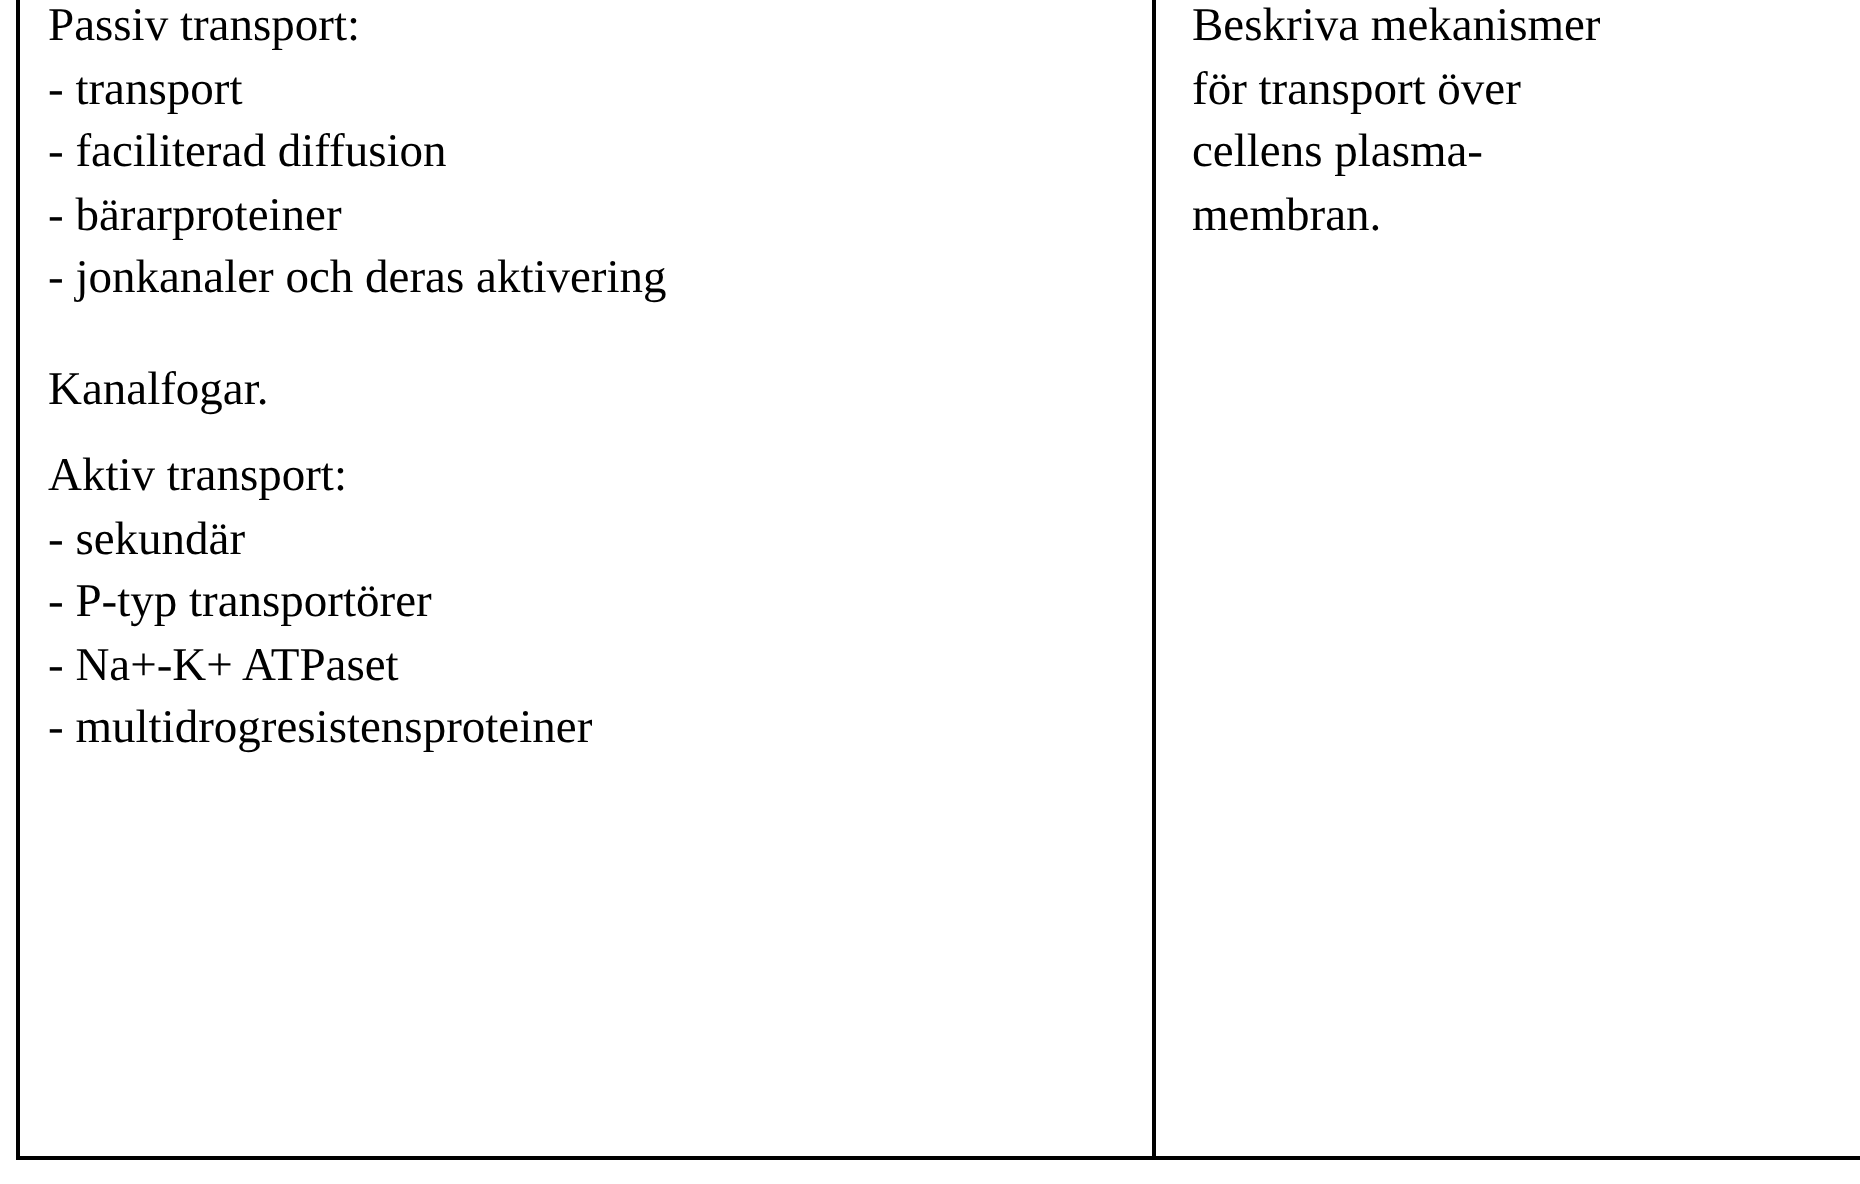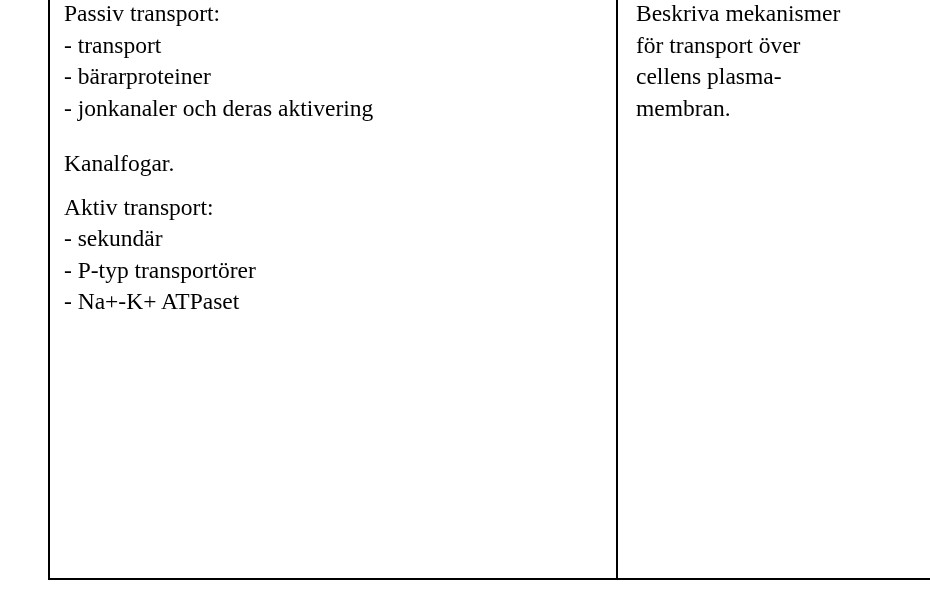--- a/index.html
+++ b/index.html
@@ -12,21 +12,20 @@
     height: 592px;
     font-family: "Liberation Serif", serif;
     color: #000000;
     overflow: hidden;
   }
   .page {
     position: relative;
     width: 852px;
     height: 592px;
     box-sizing: border-box;
-    margin-left: 40px;
   }
   .table {
     position: absolute;
     left: 8px;
     top: -6px;
     width: 922px;
     height: 586px;
     box-sizing: border-box;
     display: flex;
     border-left: 2px solid #000;
@@ -67,40 +66,42 @@
 <body>
 
 <div class="page">
   <div class="table">
 
     <div class="cell cell-left">
 
       <div class="block">
         <div class="para">Passiv transport:</div>
         <div class="para">- transport</div>
+        <div class="para">- faciliterad diffusion</div>
         <div class="para">- bärarproteiner</div>
         <div class="para">- jonkanaler och deras aktivering</div>
       </div>
 
       <div class="gap"></div>
 
 
       <div class="gap"></div>
 
       <div class="block">
         <div class="para">Kanalfogar.</div>
       </div>
 
       <div class="gap"></div>
 
       <div class="block">
         <div class="para">Aktiv transport:</div>
         <div class="para">- sekundär</div>
         <div class="para">- P-typ transportörer</div>
         <div class="para">- Na+-K+ ATPaset</div>
+        <div class="para">- multidrogresistensproteiner</div>
       </div>
 
       <div class="gap"></div>
 
 
     </div>
 
     <div class="cell cell-right">
       <div class="right-para">
         <div class="right-line">Beskriva mekanismer</div>

